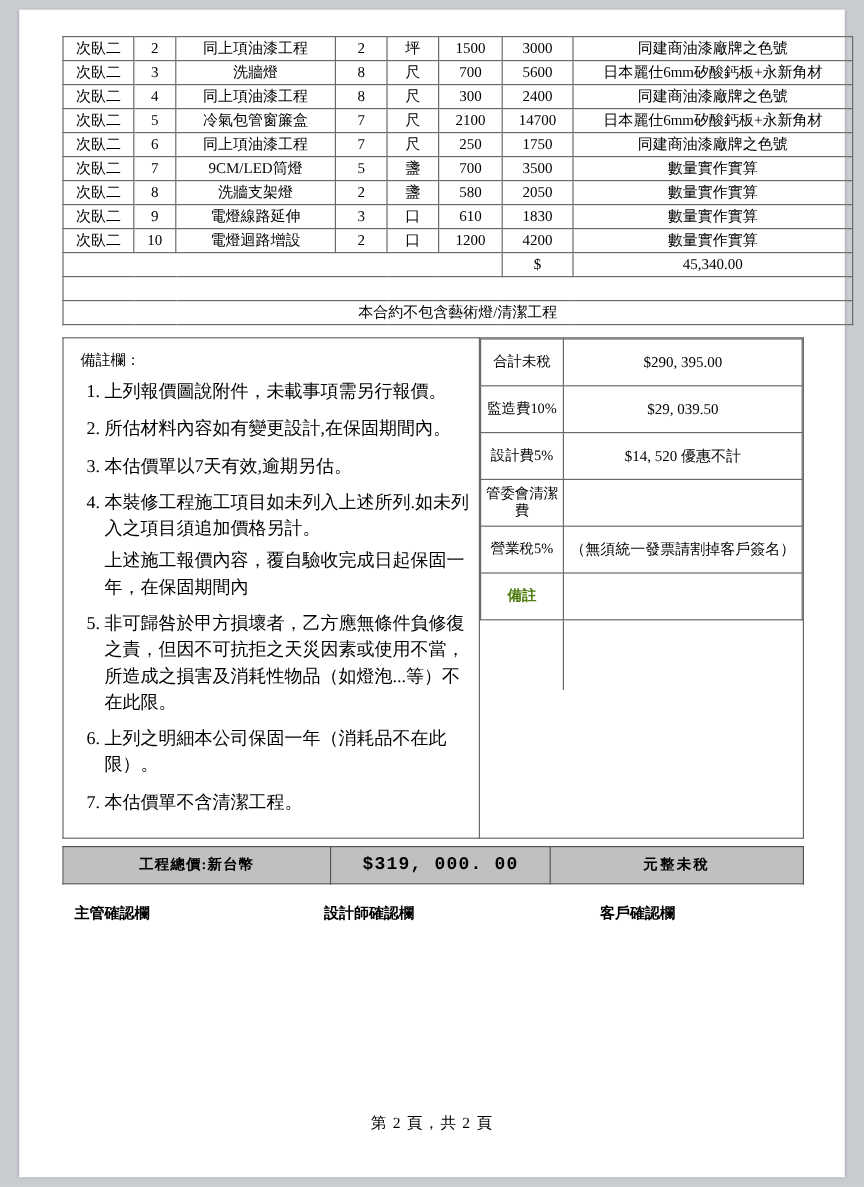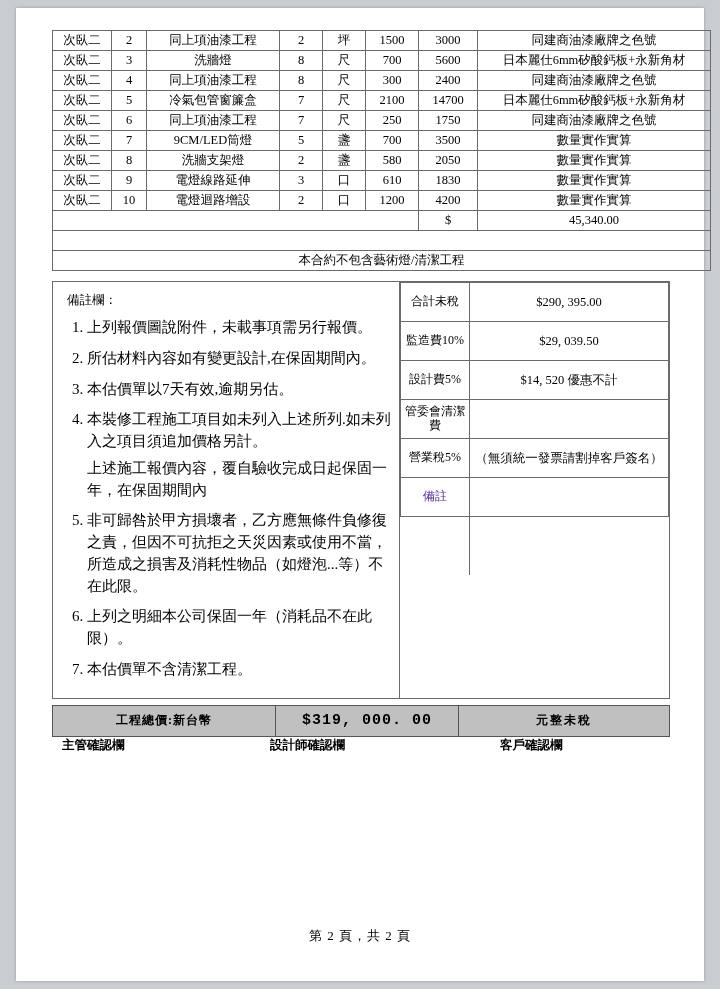--- a/index.html
+++ b/index.html
@@ -107,21 +107,21 @@
   }
   table.fees td {
     border: 1px solid #6b6b6b;
     font-size: 12px;
     text-align: center;
     padding: 2px 3px;
   }
   table.fees td.label { width: 62px; height: 34px; line-height: 1.15; }
   table.fees td.value { text-align: center; font-size: 12.5px; }
   table.fees td.value.left { text-align: center; }
-  .red { color: #4c1d95; }
+  .red { color: #4d7c0f; font-weight: bold; }
 
   .total-bar {
     width: 618px;
     border-collapse: collapse;
     table-layout: fixed;
     margin-top: 6px;
   }
   .total-bar td {
     border: 1px solid #555;
     background: #c0c0c0;
@@ -135,21 +135,21 @@
     color: #000000;
     font-family: "Liberation Mono", monospace;
     font-size: 15px;
   }
   .total-bar td.tail { font-weight: bold; letter-spacing: 2px;}
 
   .signs {
     position: relative;
     width: 618px;
     height: 26px;
-    margin-top: 0;
+    margin-top: 16px;
     font-size: 12.5px;
     font-weight: bold;
   }
   .signs span { position: absolute; top: 0; }
   .sign-1 { left: 10px; }
   .sign-2 { left: 218px; }
   .sign-3 { left: 448px; }
 
   .footer {
     position: absolute;

